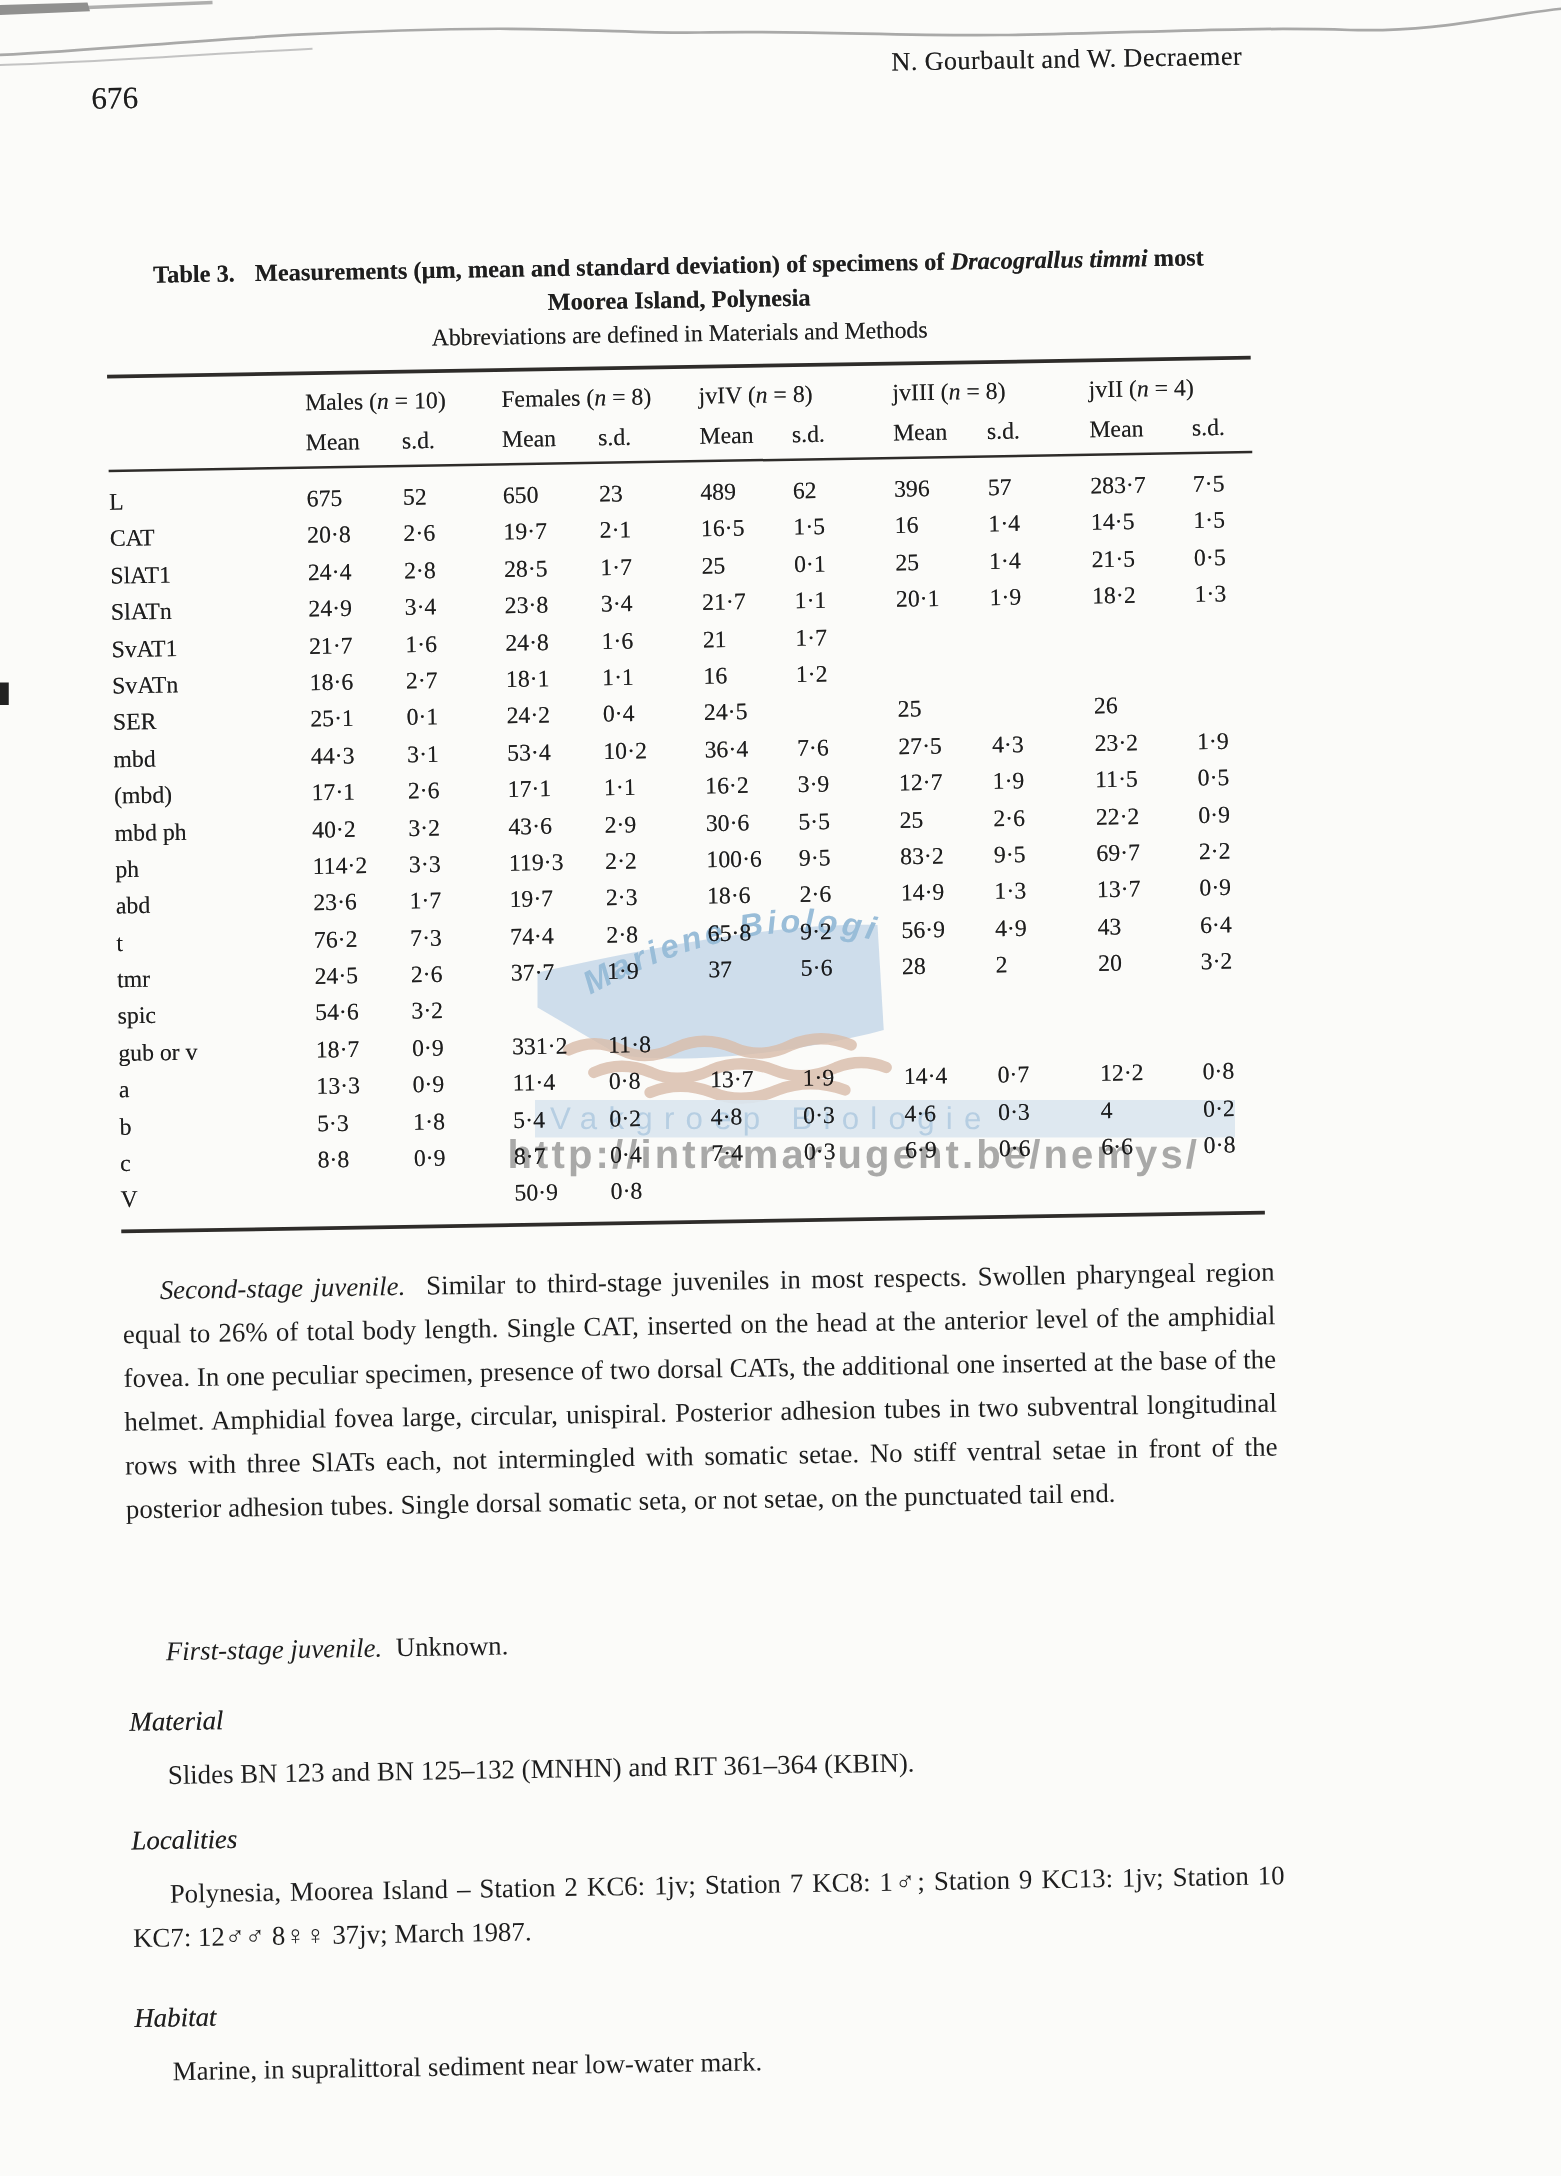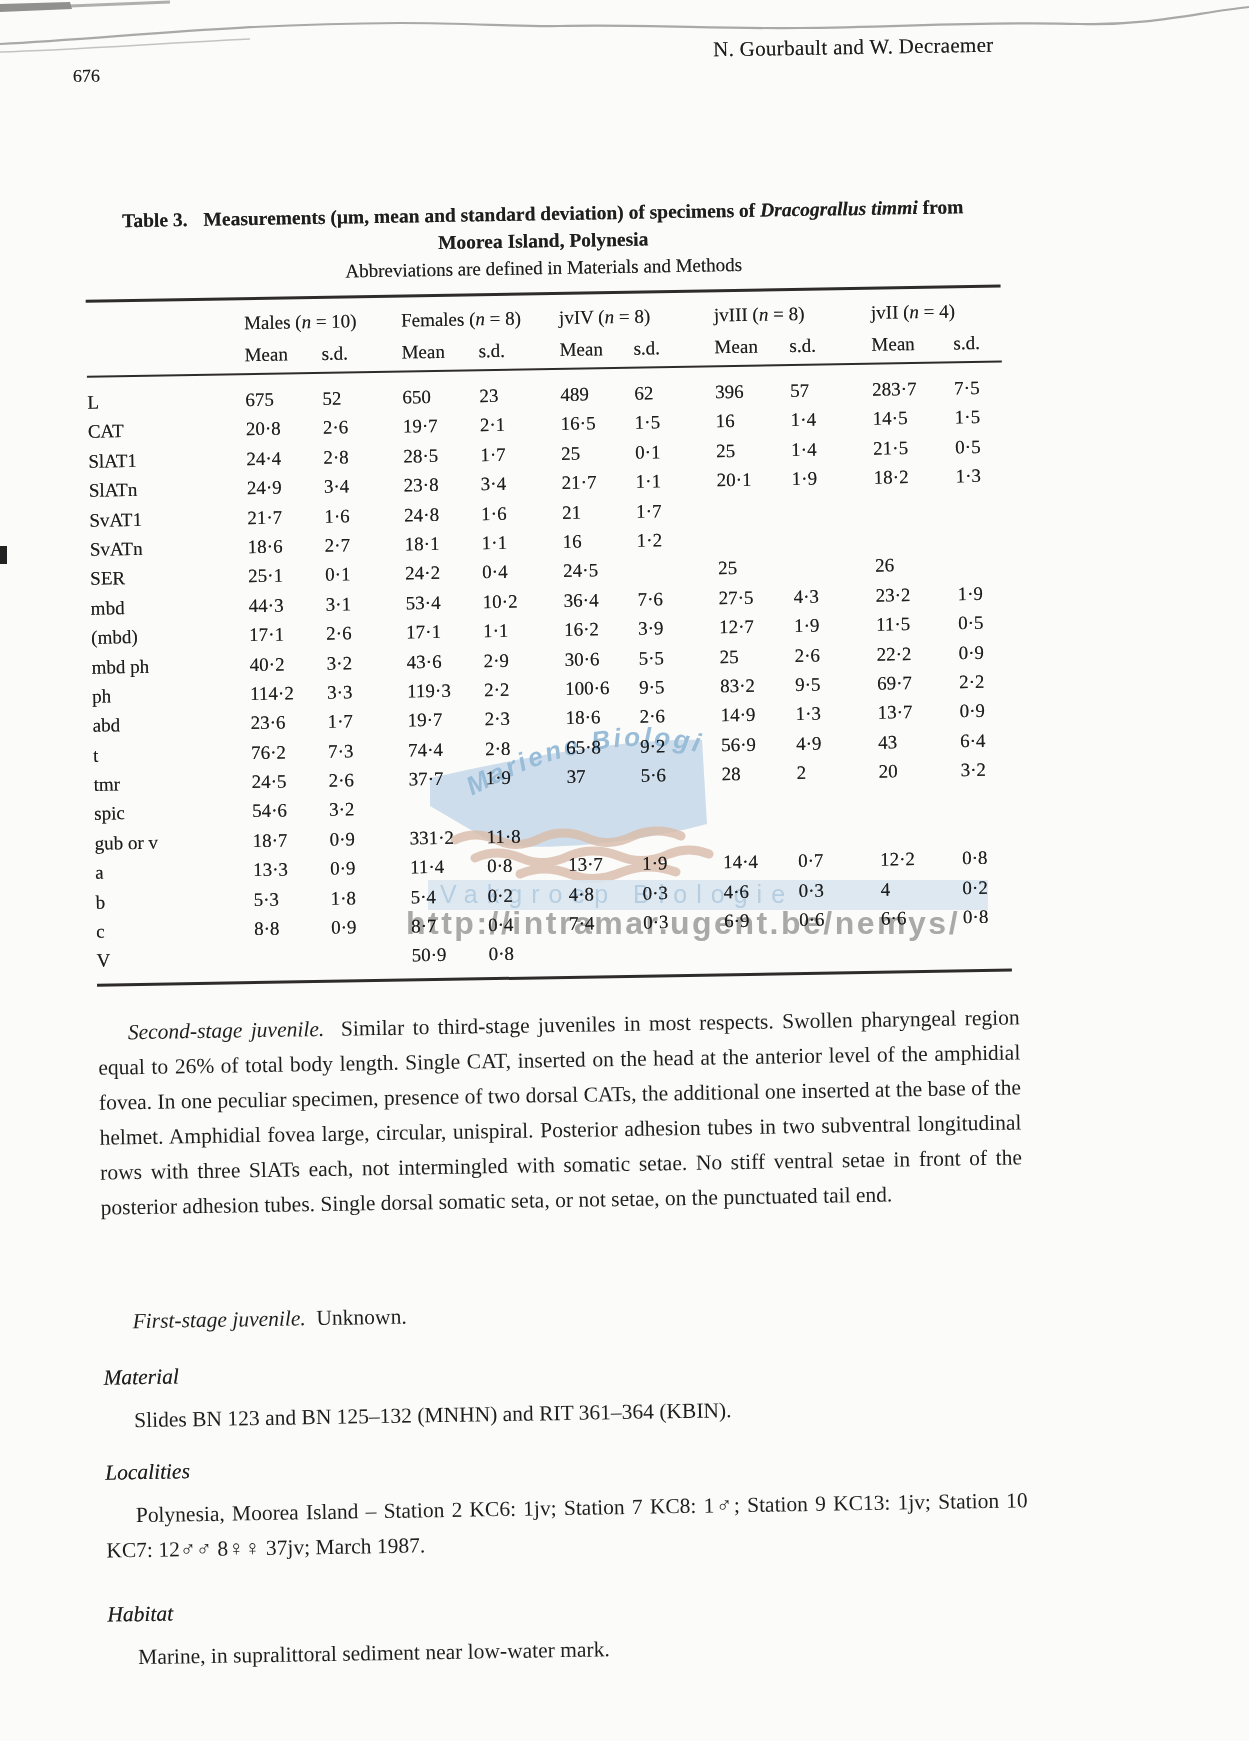--- a/index.html
+++ b/index.html
@@ -5,21 +5,21 @@
   html,body{margin:0;padding:0;}
   body{width:1249px;height:1741px;background:#f4f4f2;overflow:hidden;
        font-family:"Liberation Serif","DejaVu Serif",serif;color:#1e1e1e;}
   #page{position:relative;width:1249px;height:1741px;background:#fbfbf9;overflow:hidden;}
 
   
   #scan-content{position:absolute;left:0;top:0;width:1249px;height:1741px;
                 transform:rotate(-0.95deg);transform-origin:560px 860px;z-index:1;}
   .soft{text-shadow:0 0 0.5px rgba(20,20,20,0.6);}
 
-  .page-number{position:absolute;left:86px;top:58px;font-size:18px;}
+  .page-number{position:absolute;left:86px;top:58px;font-size:25px;}
   .running-head{position:absolute;right:242px;top:40px;font-size:21px;letter-spacing:0.3px;}
 
   
   .caption{position:absolute;left:95px;top:200px;width:917px;text-align:center;
            font-size:19.5px;line-height:27px;font-weight:bold;}
   .caption .lbl{margin-right:16px;}
   .caption-line3{font-weight:normal;font-size:19px;}
 
   
   .meas-table{position:absolute;left:95px;top:292px;width:915px;height:690px;font-size:19px;}
@@ -71,21 +71,21 @@
     <text id="wm-band-text" class="wm-sans" x="40" y="203" font-size="25" fill="#b9d2e8" letter-spacing="9">Vakgroep Biologie</text>
     <text id="wm-url-text" class="wm-sans" x="6" y="234" font-size="32" font-weight="bold" fill="#a3a3a3" letter-spacing="2.5" opacity="0.9">http://intramar.ugent.be/nemys/</text>
   </svg>
 
   <div id="scan-content">
 
     <div class="page-number soft">676</div>
     <div class="running-head soft">N. Gourbault and W. Decraemer</div>
 
     <div class="caption soft">
-      <div><span class="lbl">Table 3.</span><span>Measurements (μm, mean and standard deviation) of specimens of </span><i>Dracograllus timmi</i><span> from</span></div>
+      <div><span class="lbl">Table 3.</span><span>Measurements (μm, mean and standard deviation) of specimens of </span><i>Dracograllus timmi</i><span> most</span></div>
       <div>Moorea Island, Polynesia</div>
       <div class="caption-line3">Abbreviations are defined in Materials and Methods</div>
     </div>
 
     <div class="meas-table soft">
       <div class="rule rule-top"></div>
       <div class="thead">
         <div class="tgrid group-row" id="group-row">
             <div class="tcell"></div>
             <div class="tcell gcell">Males (<i>n</i> = 10)</div>

